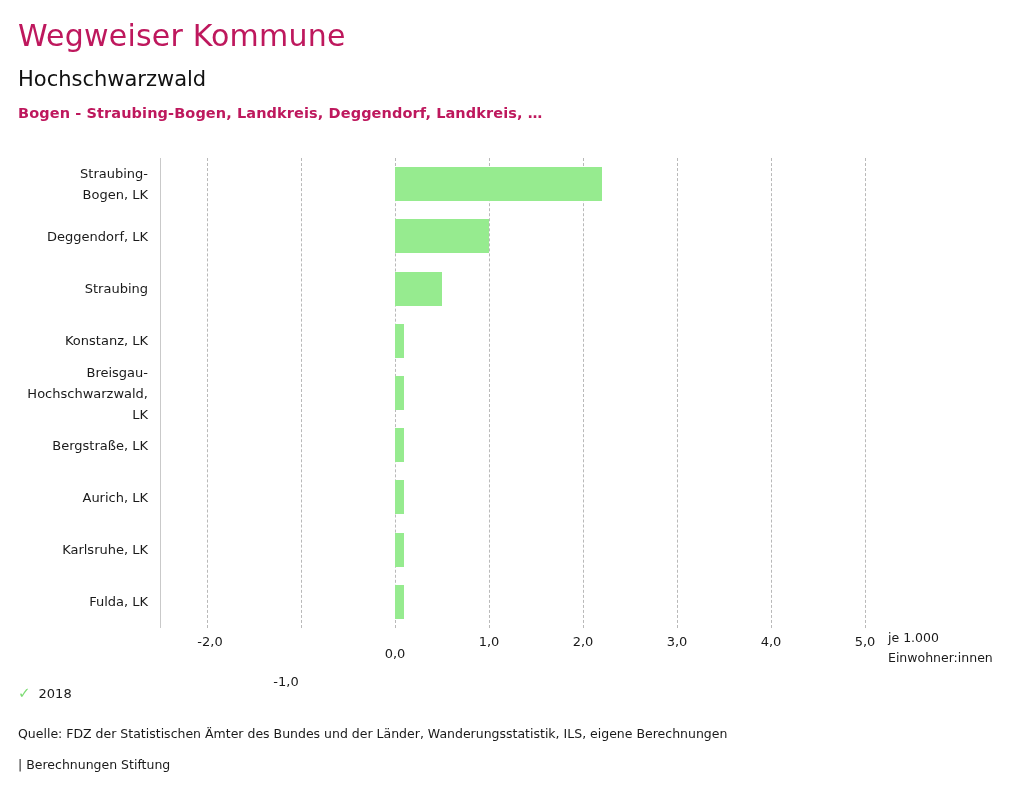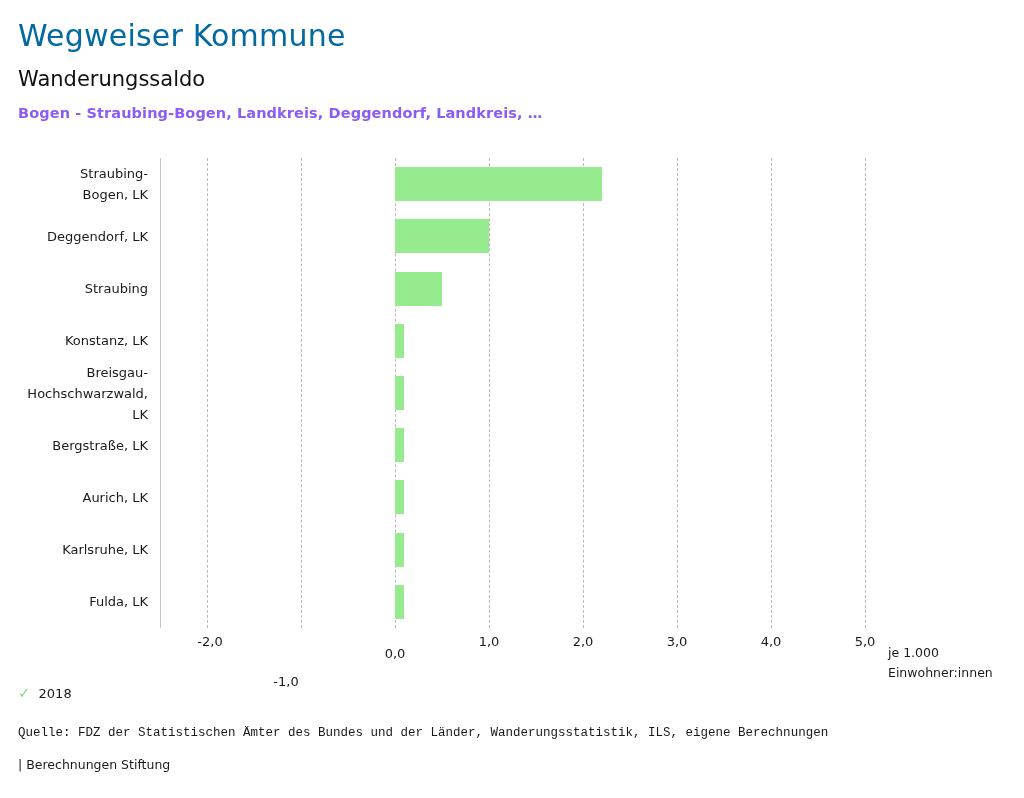--- a/index.html
+++ b/index.html
@@ -24,37 +24,37 @@
   }
 
   
   .title {
     position: absolute;
     left: 18px;
     top: 18px;
     font-size: 30px;
     font-weight: 400;
     letter-spacing: 0.2px;
-    color: #0369a1;
+    color: #be185d;
   }
   .subtitle {
     position: absolute;
     left: 18px;
     top: 67px;
     font-size: 21px;
     font-weight: 400;
     color: #111111;
   }
   .regions {
     position: absolute;
     left: 18px;
     top: 105px;
     font-size: 14.5px;
     font-weight: 700;
-    color: #8b5cf6;
+    color: #be185d;
     letter-spacing: 0.1px;
   }
 
   
   .chart {
     position: absolute;
     left: 0;
     top: 150px;
     width: 1024px;
     height: 490px;
@@ -119,21 +119,20 @@
   }
 
   .unit {
     position: absolute;
     left: 888px;
     top: 478px;
     font-size: 12.5px;
     color: #1a1a1a;
     line-height: 20px;
     width: 130px;
-    margin-top: 15px;
   }
 
   
   .legend {
     position: absolute;
     left: 18px;
     top: 686px;
     display: flex;
     align-items: center;
     gap: 8px;
@@ -146,37 +145,36 @@
     line-height: 1;
   }
 
   
   .source {
     position: absolute;
     left: 18px;
     top: 726px;
     font-size: 12.5px;
     color: #1a1a1a;
-    font-family: Liberation Mono, monospace;
   }
   .publisher {
     position: absolute;
     left: 18px;
     top: 757px;
     font-size: 12.5px;
     color: #1a1a1a;
   }
 </style>
 </head>
 <body>
 
 <div class="page">
 
   <div class="title">Wegweiser Kommune</div>
-  <div class="subtitle">Wanderungssaldo</div>
+  <div class="subtitle">Hochschwarzwald</div>
   <div class="regions">Bogen - Straubing-Bogen, Landkreis, Deggendorf, Landkreis, …</div>
 
   <div class="chart">
 
     <div class="cat-labels">
         <div class="cat-label" style="top: 5.11111px;">
           <div>Straubing-</div>
           <div>Bogen, LK</div>
         </div>
         <div class="cat-label" style="top: 67.8333px;">

